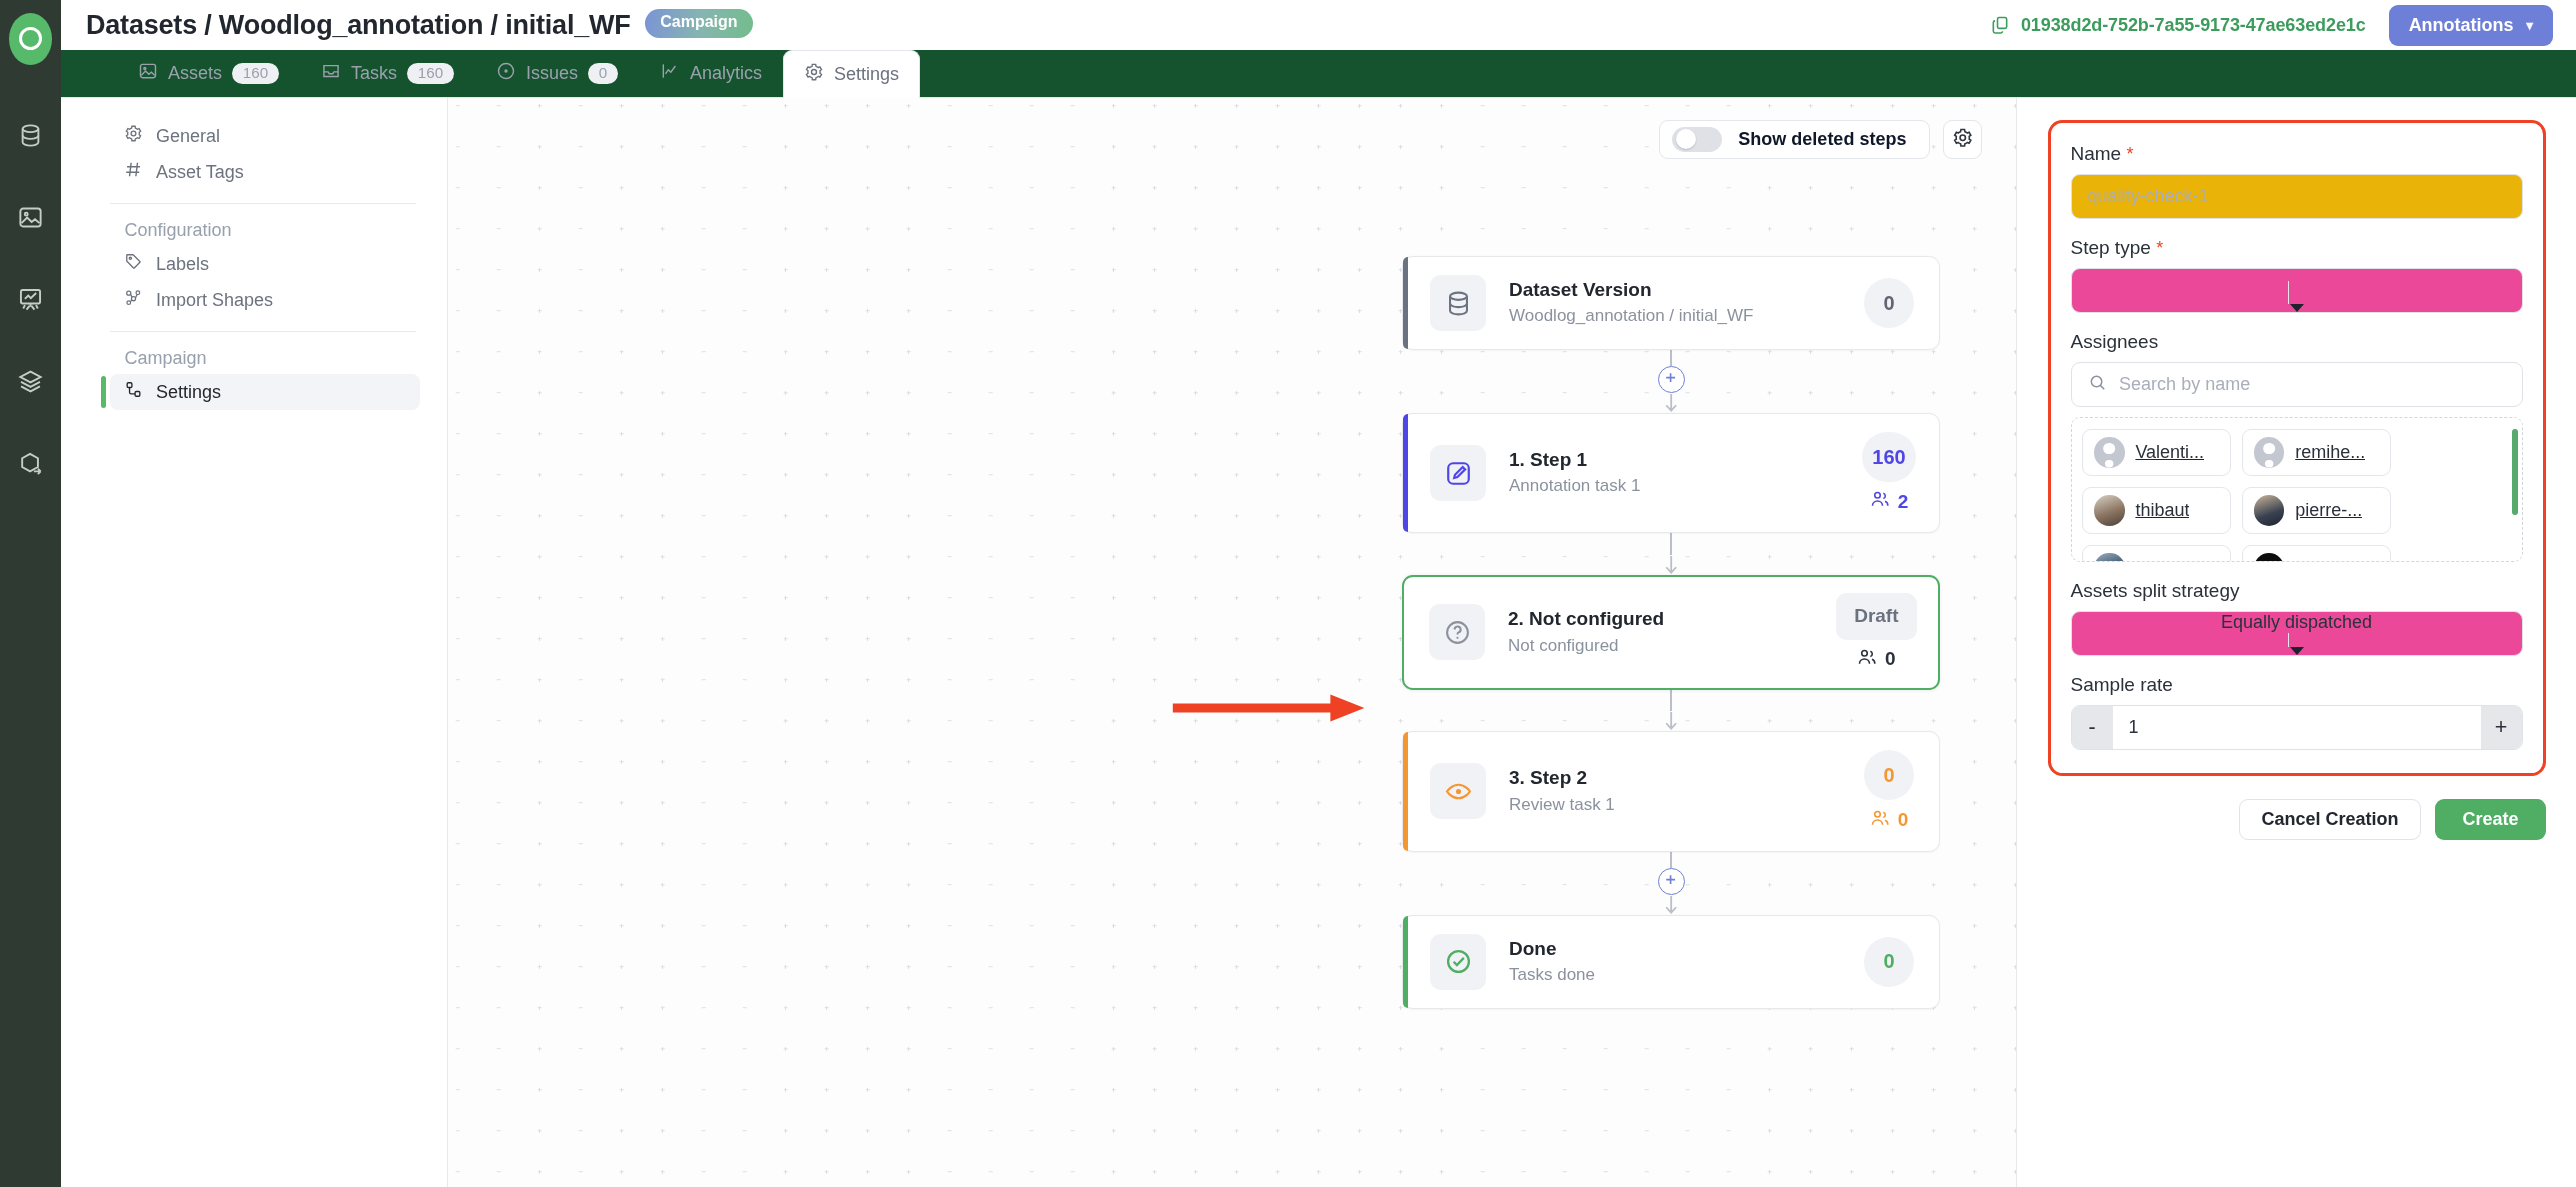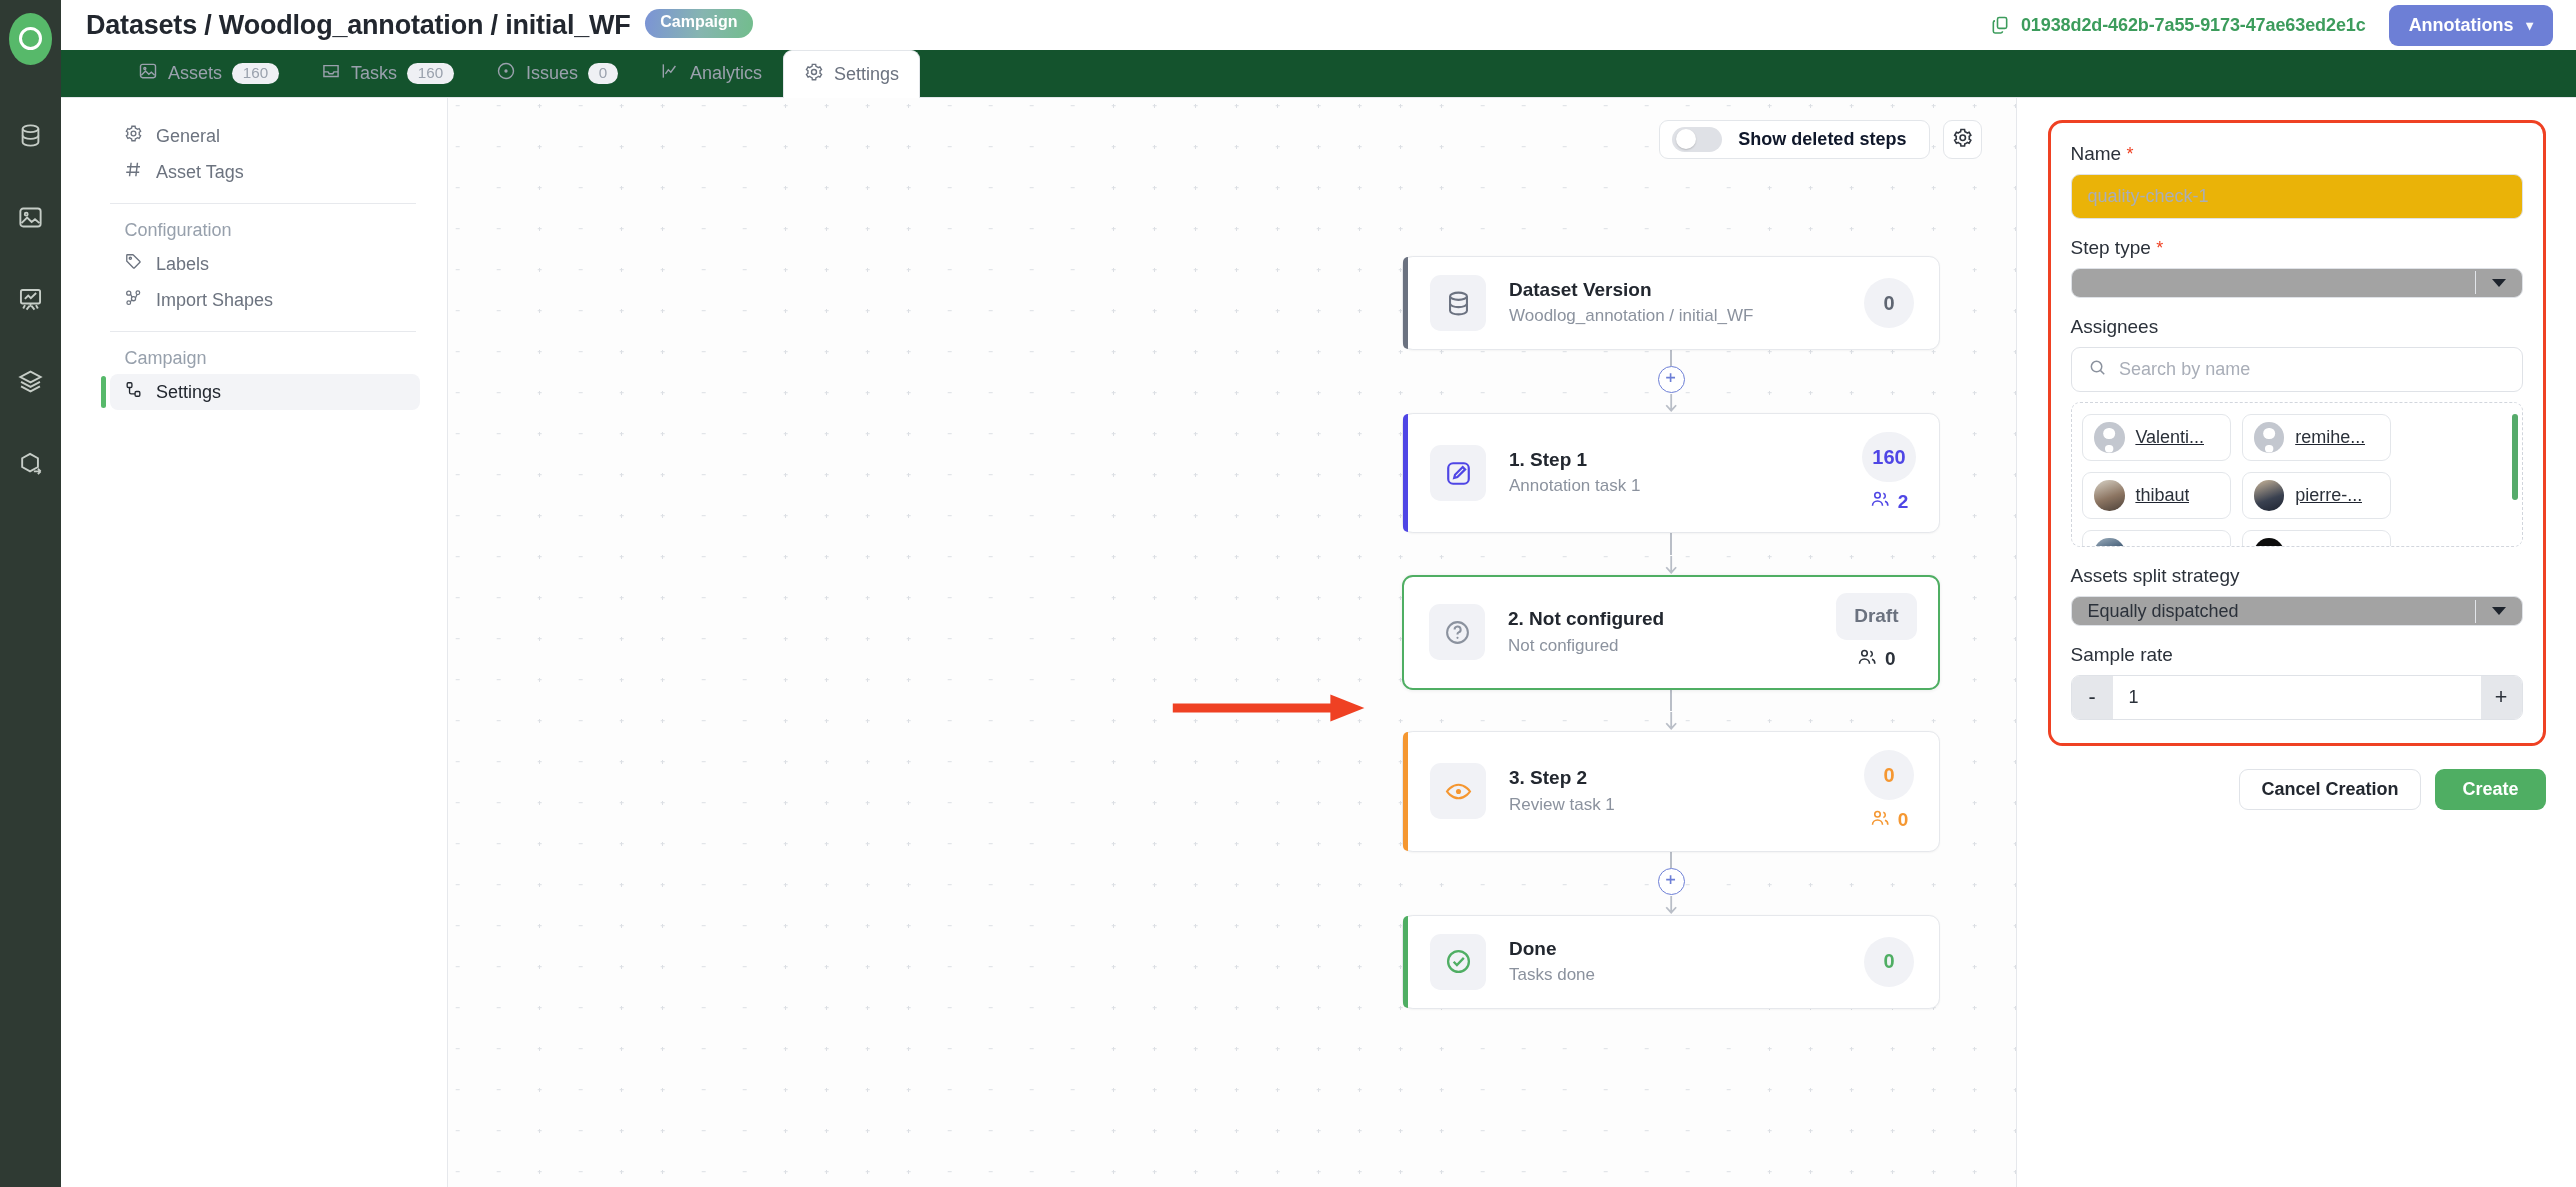--- a/index.html
+++ b/index.html
@@ -291,23 +291,23 @@
   }
   .req { color: #ef4123; font-size: 18px; }
   .field + .field { margin-top: 18px; }
   .txt-input {
     width: 100%; height: 45px; border: 0.9px solid #dfe2e7; border-radius: 9px;
     padding: 0 16px; font-size: 18px; color: #2b313a; font-family: inherit;
     background: #eab308; outline: none;
   }
   .txt-input::placeholder { color: #a9aeb8; }
   .select-box {
-    width: 100%; height: 30px; border: 0.9px solid #dfe2e7; border-radius: 9px;
+    width: 100%; height: 45px; border: 0.9px solid #dfe2e7; border-radius: 9px;
     display: flex; align-items: center; padding: 0 16px;
-    font-size: 18px; color: #2b313a; cursor: pointer; background: #a3a3a3;
+    font-size: 18px; color: #2b313a; cursor: pointer; background: #ec4899; flex-direction: column;
   }
   .select-val { flex: 1; }
   .select-div { width: 0.9px; height: 23px; background: #e2e5ea; margin-right: 16px; }
   .caret { width: 0; height: 0; border-left: 7.2px solid transparent; border-right: 7.2px solid transparent; border-top: 8px solid #1d232c; }
 
   .search-box {
     width: 100%; height: 45px; border: 0.9px solid #dfe2e7; border-radius: 9px;
     display: flex; align-items: center; gap: 12.6px; padding: 0 16px;
     background: #fff;
   }
@@ -448,21 +448,21 @@
       <div class="campaign-pill">Campaign</div>
 
       <div class="header-right">
         <div class="uuid-wrap">
           <span class="copy-ico">
             <svg viewBox="0 0 24 24" fill="none" stroke="currentColor" stroke-width="1.9">
               <rect x="9" y="3" width="11" height="13" rx="2"></rect>
               <path d="M15 19.5a2 2 0 0 1-2 2H6a2 2 0 0 1-2-2V9a2 2 0 0 1 2-2"></path>
             </svg>
           </span>
-          <span class="uuid-text">01938d2d-462b-7a55-9173-47ae63ed2e1c</span>
+          <span class="uuid-text">01938d2d-752b-7a55-9173-47ae63ed2e1c</span>
         </div>
         <button class="annot-btn">
           <span>Annotations</span>
           <span class="chev">▾</span>
         </button>
       </div>
     </div>
 
     <div class="tabs">
       <div class="tab">

